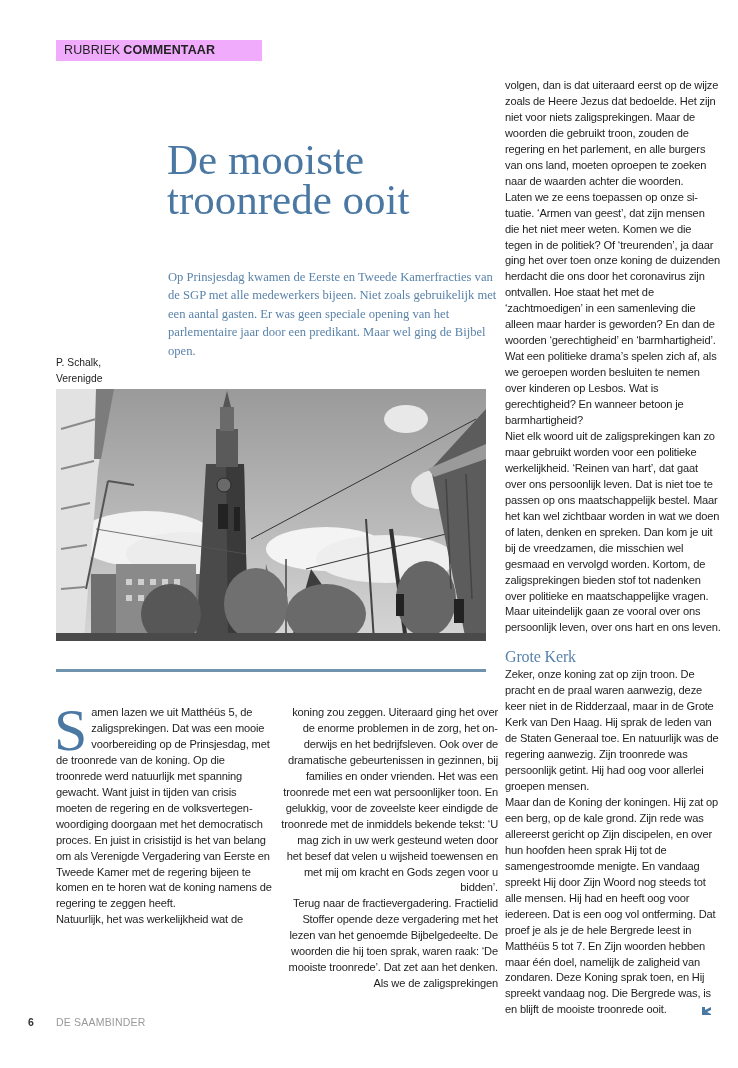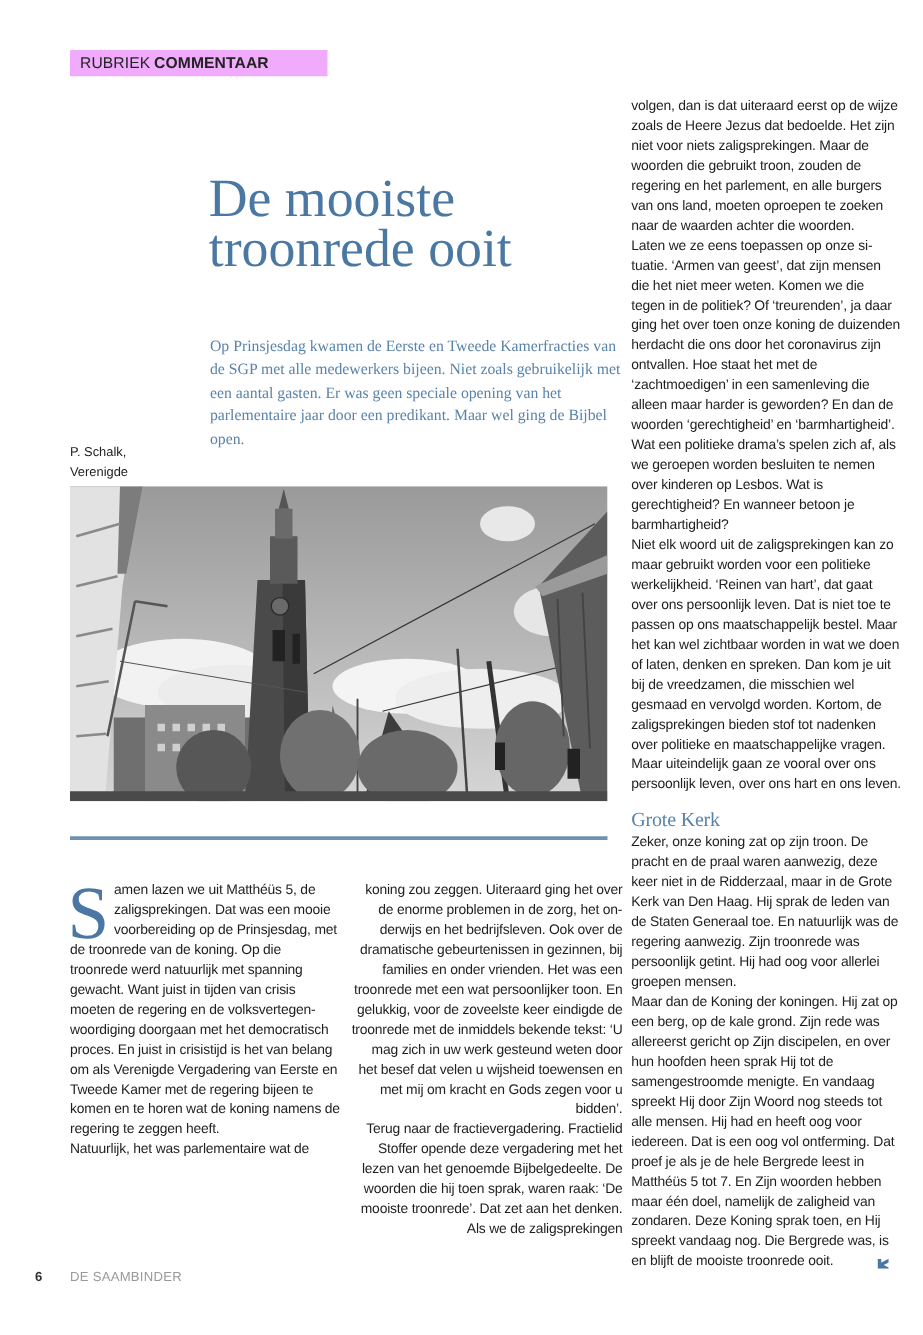--- a/index.html
+++ b/index.html
@@ -145,21 +145,21 @@
 
     <rect x="0" y="244" width="430" height="8" fill="#4a4a4a"></rect>
   </svg>
 </div>
 
 <div class="abs divider"></div>
 
 <div class="abs col col1">
   <span class="dropcap">S</span>
   <p>amen lazen we uit Matthéüs 5, de zaligsprekingen. Dat was een mooie voorbereiding op de Prinsjesdag, met de troonrede van de koning. Op die troonrede werd natuurlijk met spanning gewacht. Want juist in tijden van crisis moeten de regering en de volksvertegen­woordiging doorgaan met het democra­tisch proces. En juist in crisistijd is het van belang om als Verenigde Vergadering van Eerste en Tweede Kamer met de regering bijeen te komen en te horen wat de ko­ning namens de regering te zeggen heeft.</p>
-  <p>Natuurlijk, het was parlementaire wat de</p>
+  <p>Natuurlijk, het was werkelijkheid wat de</p>
 </div>
 
 <div class="abs col col2">
   <p>koning zou zeggen. Uiteraard ging het over de enorme problemen in de zorg, het on­derwijs en het bedrijfsleven. Ook over de dramatische gebeurtenissen in gezinnen, bij families en onder vrienden. Het was een troonrede met een wat persoonlijker toon. En gelukkig, voor de zoveelste keer eindig­de de troonrede met de inmiddels beken­de tekst: ‘U mag zich in uw werk gesteund weten door het besef dat velen u wijsheid toewensen en met mij om kracht en Gods zegen voor u bidden’.</p>
   <p>Terug naar de fractievergadering. Fractie­lid Stoffer opende deze vergadering met het lezen van het genoemde Bijbelgedeel­te. De woorden die hij toen sprak, waren raak: ‘De mooiste troonrede’. Dat zet aan het denken. Als we de zaligsprekingen</p>
 </div>
 
 <div class="abs col col3">
   <p>volgen, dan is dat uiteraard eerst op de wijze zoals de Heere Jezus dat bedoelde. Het zijn niet voor niets zaligsprekingen. Maar de woorden die gebruikt troon, zouden de regering en het parlement, en alle burgers van ons land, moeten oproe­pen te zoeken naar de waarden achter die woorden.</p>
   <p>Laten we ze eens toepassen op onze si­tuatie. ‘Armen van geest’, dat zijn mensen die het niet meer weten. Komen we die tegen in de politiek? Of ‘treurenden’, ja daar ging het over toen onze koning de duizenden herdacht die ons door het co­ronavirus zijn ontvallen. Hoe staat het met de ‘zachtmoedigen’ in een samenleving die alleen maar harder is geworden? En dan de woorden ‘gerechtigheid’ en ‘barmhar­tigheid’. Wat een politieke drama’s spelen zich af, als we geroepen worden besluiten te nemen over kinderen op Lesbos. Wat is gerechtigheid? En wanneer betoon je barmhartigheid?</p>

